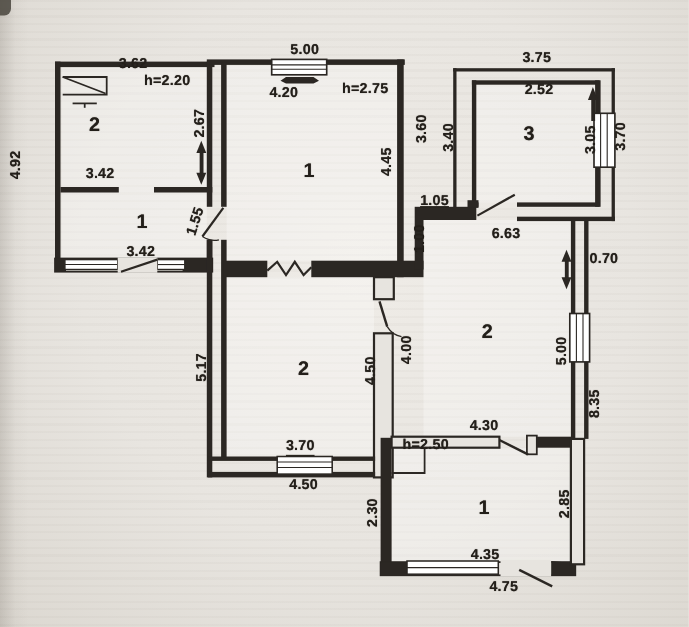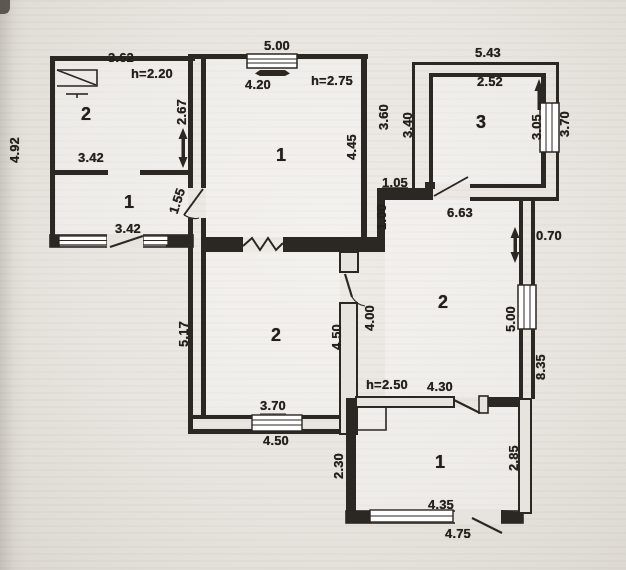--- a/index.html
+++ b/index.html
@@ -232,35 +232,35 @@
       <span class="label dim rot" style="left: 181px; top: 112px;">2.67</span>
       <span class="label dim" style="left: 91px; top: 157px;">3.42</span>
       <span class="label dim" style="left: 128px; top: 228px;">3.42</span>
       <span class="label dim rot72" style="left: 177px; top: 201px;">1.55</span>
       <span class="label dim" style="left: 277px; top: 45px;">5.00</span>
       <span class="label dim" style="left: 258px; top: 84px;">4.20</span>
       <span class="label height" style="left: 332px; top: 80px; text-align: right;">h=2.75</span>
       <span class="label dim rot" style="left: 351px; top: 147px;">4.45</span>
       <span class="label dim rot" style="left: 383px; top: 117px;">3.60</span>
       <span class="label dim rot" style="left: 407px; top: 125px;">3.40</span>
-      <span class="label dim" style="left: 488px; top: 52px;">5.43</span>
+      <span class="label dim" style="left: 488px; top: 52px;">3.75</span>
       <span class="label dim" style="left: 490px; top: 81px;">2.52</span>
       <span class="label dim rot" style="left: 536px; top: 127px;">3.05</span>
       <span class="label dim rot" style="left: 564px; top: 124px;">3.70</span>
       <span class="label dim" style="left: 395px; top: 182px; text-decoration: underline;">1.05</span>
       <span class="label dim rot" style="left: 381px; top: 217px;">1.00</span>
       <span class="label dim" style="left: 460px; top: 212px;">6.63</span>
       <span class="label dim" style="left: 549px; top: 211px; margin-top: 24px;">0.70</span>
       <span class="label dim rot" style="left: 510px; top: 319px;">5.00</span>
       <span class="label dim rot" style="left: 540px; top: 367px;">8.35</span>
       <span class="label dim rot" style="left: 183px; top: 334px;">5.17</span>
       <span class="label dim rot" style="left: 336px; top: 337px;">4.50</span>
       <span class="label dim rot" style="left: 369px; top: 318px;">4.00</span>
       <span class="label dim underline" style="left: 273px; top: 406px;">3.70</span>
       <span class="label dim" style="left: 276px; top: 440px;">4.50</span>
-      <span class="label height" style="left: 387px; top: 384px;">h=2.50</span>
+      <span class="label height" style="left: 387px; top: 404px;">h=2.50</span>
       <span class="label dim" style="left: 440px; top: 386px;">4.30</span>
       <span class="label dim rot" style="left: 338px; top: 466px;">2.30</span>
       <span class="label dim rot" style="left: 513px; top: 458px;">2.85</span>
       <span class="label dim" style="left: 441px; top: 504px;">4.35</span>
       <span class="label dim" style="left: 458px; top: 533px;">4.75</span>
     </div>
 </div>
 
 </body></html>

